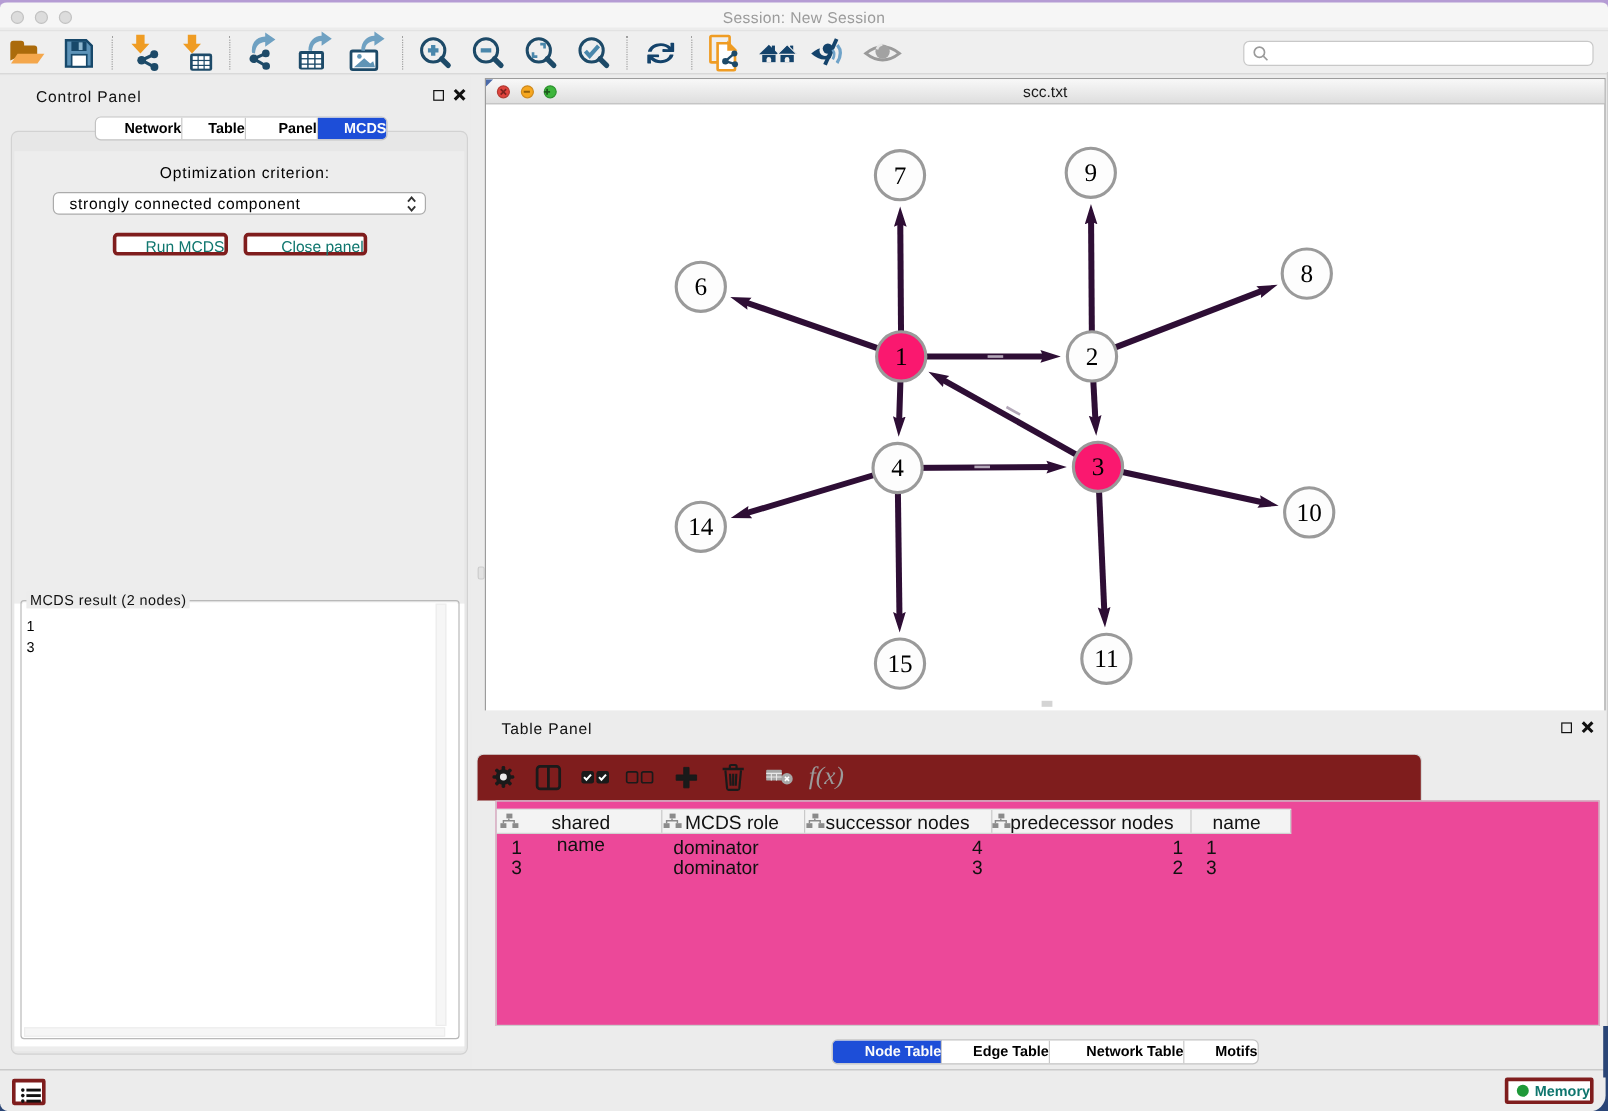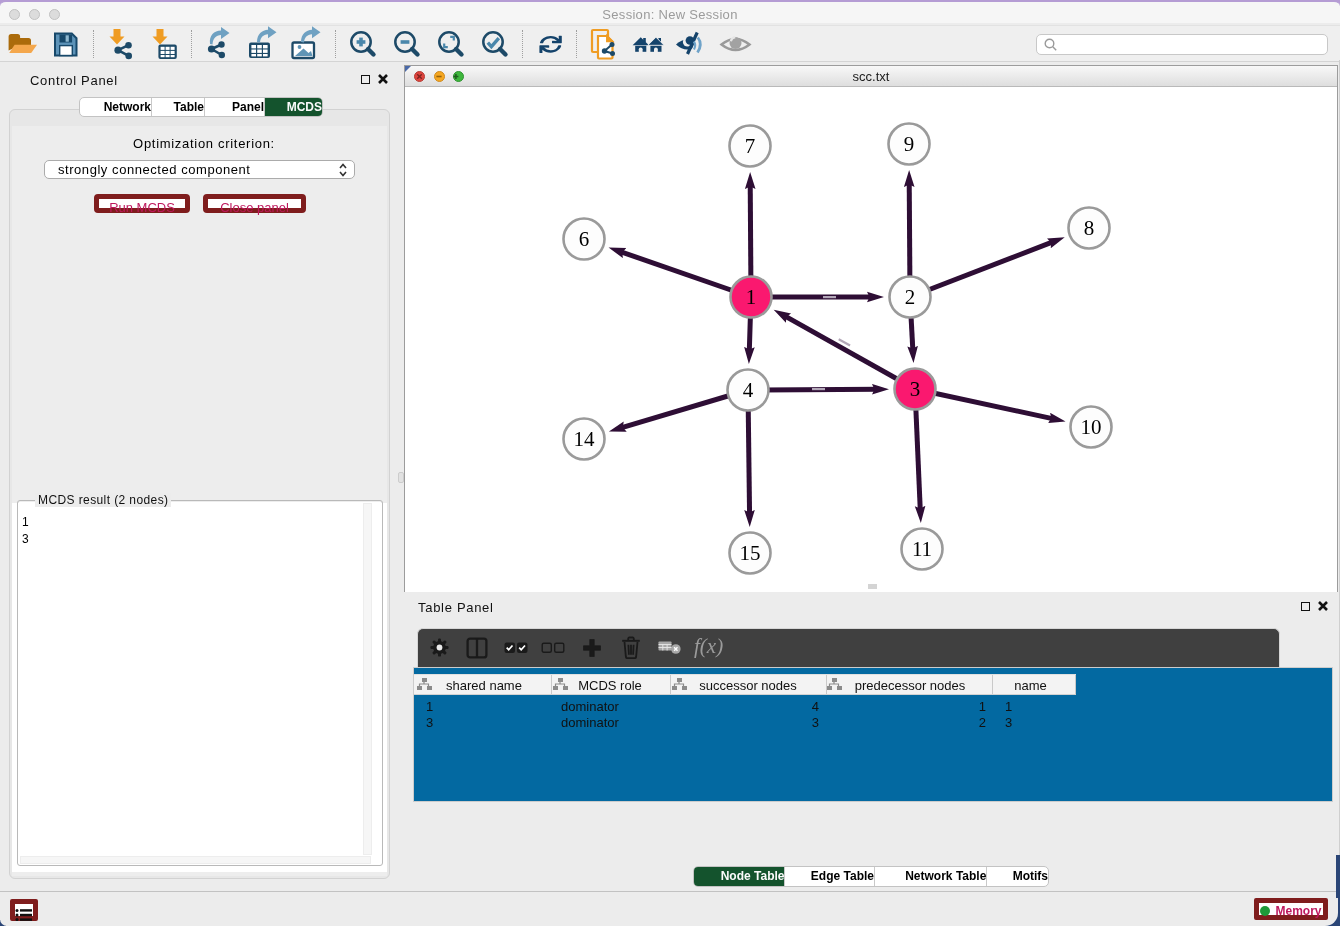--- a/index.html
+++ b/index.html
@@ -28,24 +28,24 @@
   
   #cpanel { left:0; top:63px; width:392px; height:828px; background:#ececec; }
   .panel-title { font-size:13px; color:#111; letter-spacing:0.7px; }
   .float-ico { position:absolute; width:9px; height:9px; border:1.5px solid #111; background:transparent; }
 
   .tabbar { position:absolute; display:flex; background:#fff; border:1px solid #c3c3c3;
     border-radius:5px; overflow:hidden; }
   .tabbar .tab { font-size:12px; font-weight:bold; color:#000; text-align:right;
     line-height:18px; border-right:1px solid #c9c9c9; }
   .tabbar .tab:last-child { border-right:none; }
-  .tabbar .sel { background:#14532d; color:#fbfbfb; }
-
-  .aquabtn { position:absolute; background:#fff; border:5px solid #7f1d1d; border-radius:4px;
-    font-size:13px; color:#be185d; text-align:center; }
+  .tabbar .sel { background:#1d4ed8; color:#fbfbfb; }
+
+  .aquabtn { position:absolute; background:#fff; border:3px solid #7f1d1d; border-radius:4px;
+    font-size:13px; color:#0f766e; text-align:right; }
 
   
   .groupbox { position:absolute; border:1px solid #b9b9b9; border-radius:3px; }
   .grouplabel { position:absolute; background:#ececec; font-size:12px; color:#111; padding:0 3px; letter-spacing:0.4px; }
 
   
   #netwin { left:404px; top:65px; width:934px; height:625px; background:#fff;
     border:1px solid #9c9c9c; }
   #nettitle { position:absolute; left:0; top:0; width:100%; height:21px;
     background:linear-gradient(#f8f8f8,#dedede); border-bottom:1px solid #b9b9b9; }
@@ -250,21 +250,21 @@
   <div class="aquabtn" style="left:203px;top:131px;width:103px;height:19px;line-height:17px;">Close panel</div>
 
   <div style="position:absolute;left:12px;top:440px;width:375px;height:369px;background:#ffffff;"></div>
   <div class="groupbox" style="left:17px;top:437px;width:366px;height:366px;">
     <div style="position:absolute;left:1px;top:1px;right:1px;bottom:1px;background:#fff;"></div>
     <div style="position:absolute;left:4px;top:14px;font-size:12px;color:#000;">1</div>
     <div style="position:absolute;left:4px;top:31px;font-size:12px;color:#000;">3</div>
     <div style="position:absolute;right:10px;top:2px;width:9px;bottom:10px;background:#f6f6f6;border:1px solid #ededed;"></div>
     <div style="position:absolute;left:2px;bottom:1px;right:11px;height:8px;background:#f6f6f6;border:1px solid #ededed;"></div>
   </div>
-  <div class="grouplabel" style="left:35px;top:430px;">MCDS result (2 nodes)</div>
+  <div class="grouplabel" style="left:22px;top:430px;">MCDS result (2 nodes)</div>
 </div>
 
 <div class="abs" style="left:398px;top:472px;width:6px;height:11px;background:#e2e2e2;border:1px solid #cccccc;border-radius:2px;"></div>
 <div class="abs" id="netwin">
   <div id="nettitle">
     <div class="tl2" style="left:8.5px;background:#e0443e;border:1px solid #b43c34;"></div>
     <div class="tl2" style="left:28.5px;background:#f6a720;border:1px solid #cf8a1e;"></div>
     <div class="tl2" style="left:47.5px;background:#3eb63c;border:1px solid #2e9330;"></div>
     <svg style="position:absolute;left:8.5px;top:5px" width="51" height="11" viewBox="0 0 51 11">
       <path d="M3.2,3.2 L7.8,7.8 M7.8,3.2 L3.2,7.8" stroke="#7e2420" stroke-width="1.4"></path>
@@ -335,21 +335,21 @@
     <div style="position:absolute;left:463px;top:497px;width:9px;height:5px;background:#d4d4d4;"></div>
   </div>
 </div>
 
 <div class="abs" id="tpanel">
   <div class="panel-title" style="position:absolute;left:25px;top:8px;">Table Panel</div>
   <div class="float-ico" style="left:908px;top:10px;"></div>
   <svg style="left:924px;top:8px;position:absolute;" width="12" height="12" viewBox="0 0 12 12">
       <path d="M2,2 L10,10 M10,2 L2,10" stroke="#111" stroke-width="2.6"></path>
     </svg>
-  <div id="ttoolbar" style="position:absolute;left:24px;top:36px;width:863px;height:39px;background:#404040;border:1px solid #d6d6d6;border-bottom:none;border-radius:6px 6px 0 0;">
+  <div id="ttoolbar" style="position:absolute;left:4px;top:36px;width:788px;height:39px;background:#7f1d1d;border:1px solid #d6d6d6;border-bottom:none;border-radius:6px 6px 0 0;">
     <svg style="position:absolute;left:9px;top:6px" width="25" height="25" viewBox="0 0 25 25">
       <g fill="#1a1a1a">
         <g>
           <rect x="11" y="3.4" width="3" height="18.2" rx="1.2"></rect>
           <rect x="11" y="3.4" width="3" height="18.2" rx="1.2" transform="rotate(45 12.5 12.5)"></rect>
           <rect x="11" y="3.4" width="3" height="18.2" rx="1.2" transform="rotate(90 12.5 12.5)"></rect>
           <rect x="11" y="3.4" width="3" height="18.2" rx="1.2" transform="rotate(135 12.5 12.5)"></rect>
         </g>
         <circle cx="12.5" cy="12.5" r="6.4"></circle>
       </g>
@@ -390,21 +390,21 @@
       <g stroke="#e9e9e9" stroke-width="0.9">
         <line x1="0.5" y1="5.5" x2="13.5" y2="5.5"></line>
         <line x1="0.5" y1="8.5" x2="13.5" y2="8.5"></line>
         <line x1="4.8" y1="5.5" x2="4.8" y2="11.5"></line>
         <line x1="9.1" y1="5.5" x2="9.1" y2="11.5"></line>
       </g>
       <path d="M16.1,8.3 l3.4,3.4 M19.5,8.3 l-3.4,3.4" stroke="#fff" stroke-width="1.4"></path>
     </svg>
     <div style="position:absolute;left:276px;top:5px;font-family:'Liberation Serif',serif;font-style:italic;font-size:21px;color:#9b9b9b;">f(x)</div>
   </div>
-  <div id="ttable" style="position:absolute;left:20px;top:75px;width:920px;height:135px;background:#0369a1;border:1px solid #cccccc;font-size:13px;color:#111;">
+  <div id="ttable" style="position:absolute;left:20px;top:75px;width:920px;height:188px;background:#ec4899;border:1px solid #cccccc;font-size:16px;color:#111;">
     <div style="position:absolute;left:0px;top:6px;width:662px;height:21px;background:#f3f3f3;border-top:1px solid #e0e0e0;border-bottom:1px solid #d2d2d2;"></div>
     <svg style="position:absolute;left:0;top:6px;" width="680" height="21" viewBox="0 0 680 21">
       <g stroke="#c9c9c9" stroke-width="1">
         <line x1="137.5" y1="1" x2="137.5" y2="20"></line>
         <line x1="256.5" y1="1" x2="256.5" y2="20"></line>
         <line x1="412.5" y1="1" x2="412.5" y2="20"></line>
         <line x1="578.5" y1="1" x2="578.5" y2="20"></line>
         <line x1="661.5" y1="1" x2="661.5" y2="20"></line>
       </g>
       <g fill="#8b8b8b">

